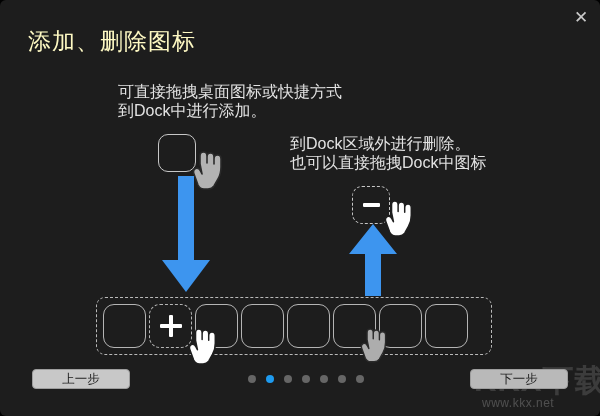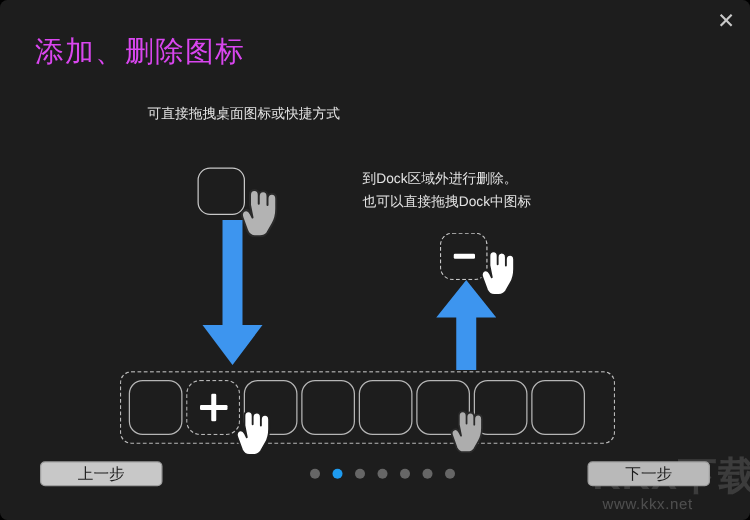--- a/index.html
+++ b/index.html
@@ -37,29 +37,29 @@
     user-select: none;
     font-family: "DejaVu Sans", sans-serif;
   }
 
   
   .title {
     position: absolute;
     left: 28px;
     top: 26px;
     font-size: 23px;
-    color: #d946ef;
+    color: #fef9c3;
     letter-spacing: 1px;
     white-space: nowrap;
   }
 
   
   .caption {
     position: absolute;
-    font-size: 11px;
+    font-size: 16px;
     line-height: 19px;
     color: #e2e2e2;
     white-space: nowrap;
   }
   .caption-left  { left: 118px; top: 82px; }
   .caption-right { left: 290px; top: 134px; }
 
   
   .src-icon {
     position: absolute;
@@ -218,20 +218,21 @@
 <body>
 
 <div class="window">
 
   <div class="close-btn">✕</div>
 
   <div class="title">添加、删除图标</div>
 
   <div class="caption caption-left">
     <div>可直接拖拽桌面图标或快捷方式</div>
+    <div>到Dock中进行添加。</div>
   </div>
 
   <div class="caption caption-right">
     <div>到Dock区域外进行删除。</div>
     <div>也可以直接拖拽Dock中图标</div>
   </div>
 
   <div class="src-icon"></div>
 
   <svg class="cursor" style="left:192px; top:150px;" width="34" height="40" viewBox="0 0 34 40">

